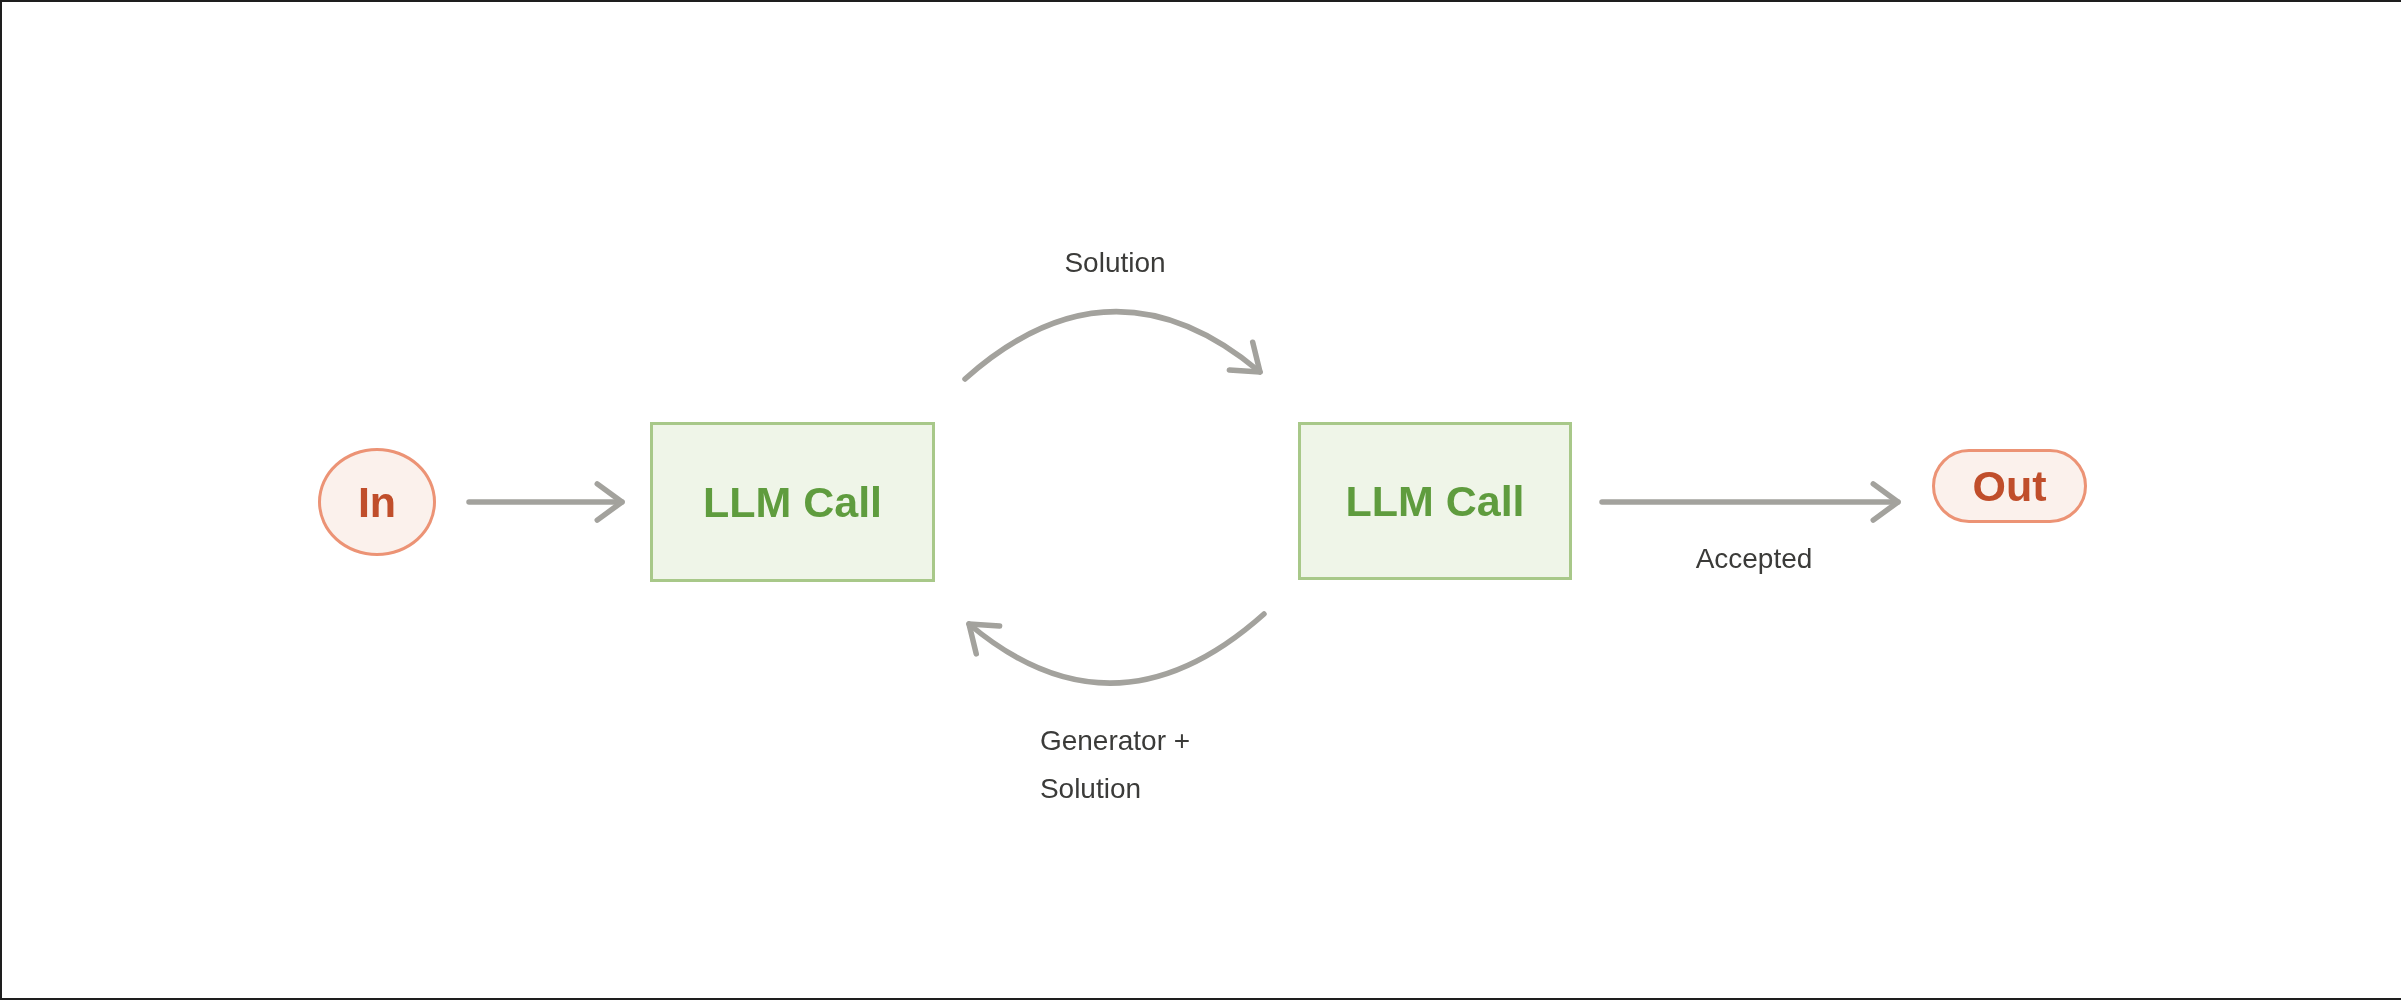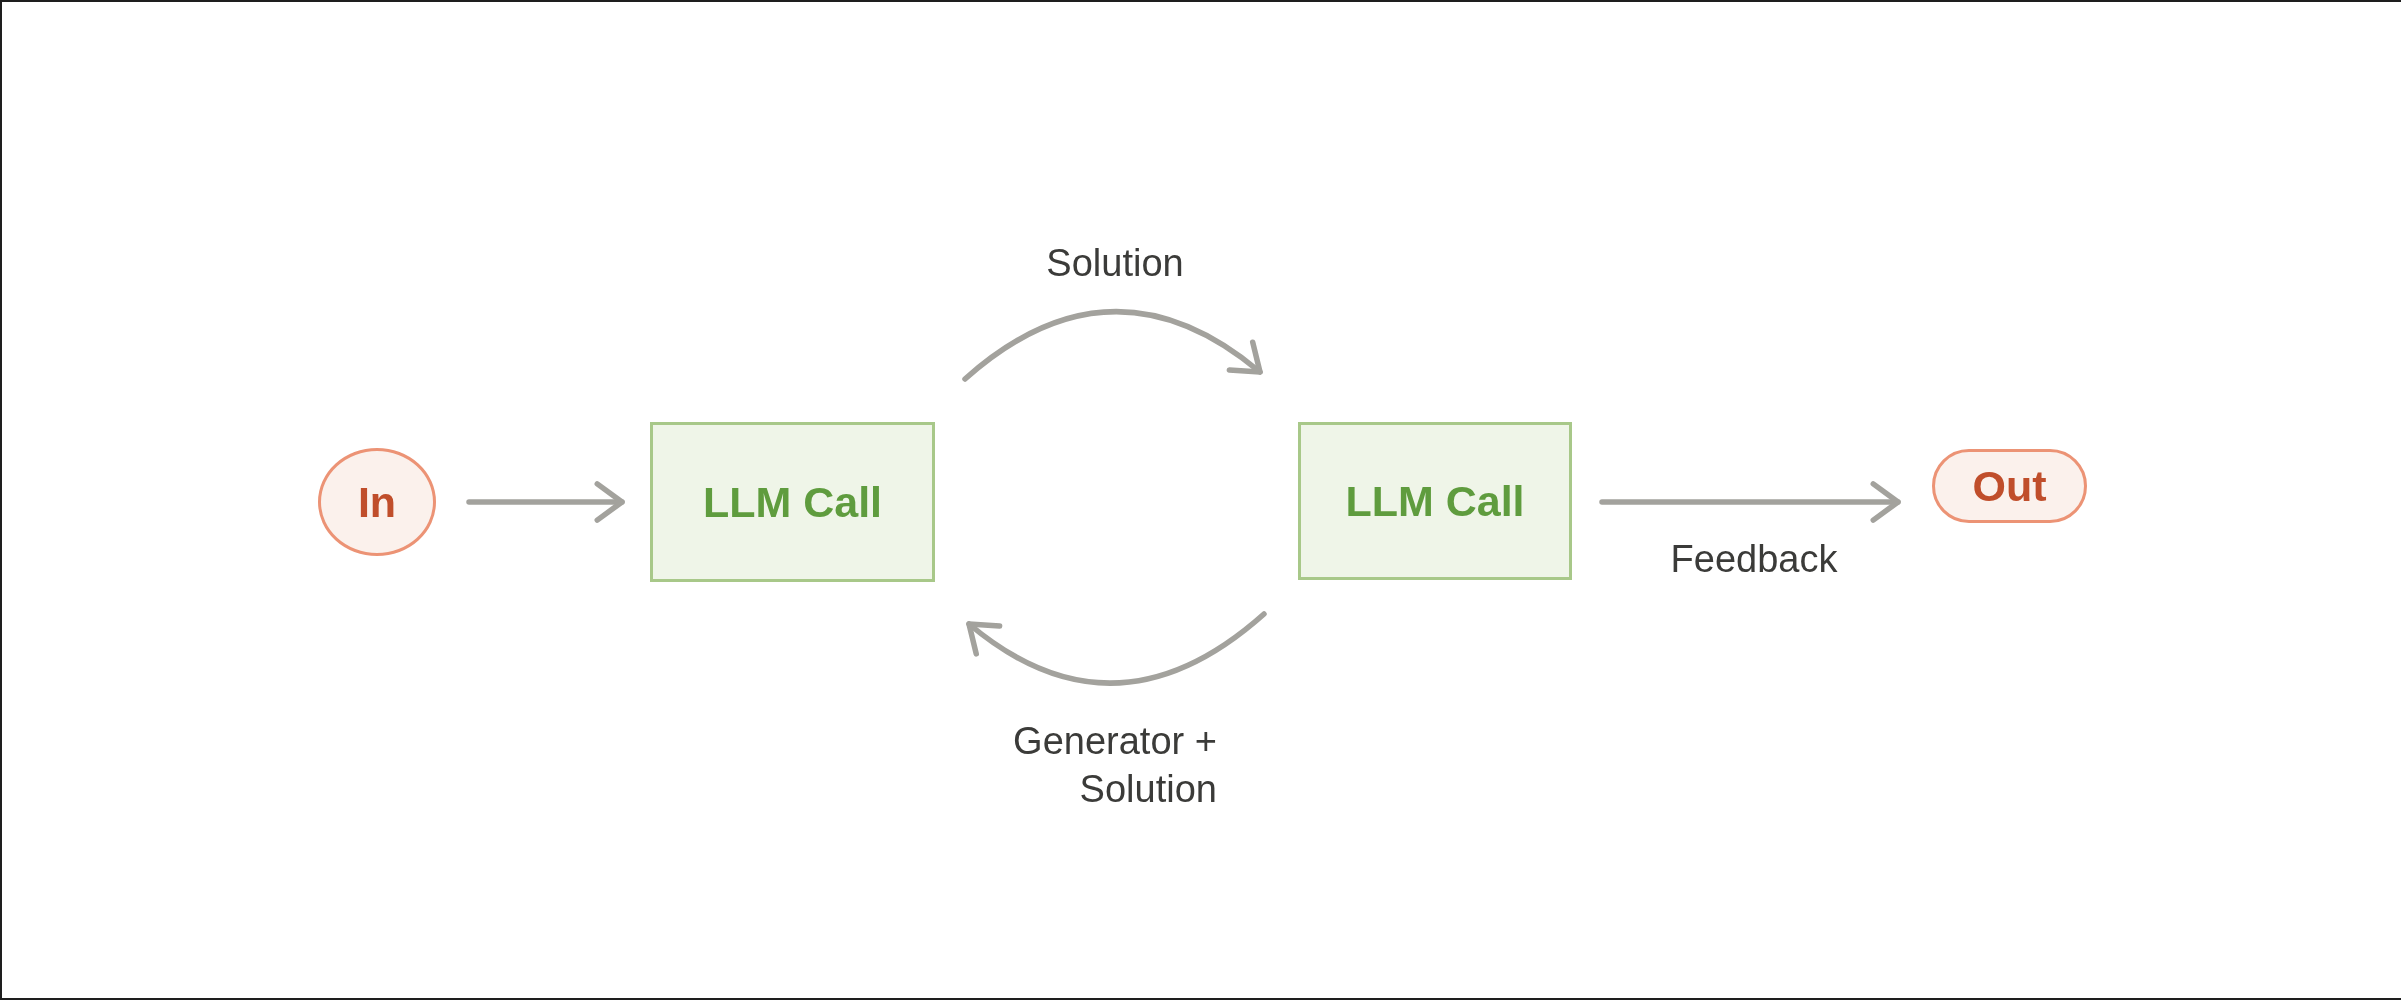--- a/index.html
+++ b/index.html
@@ -65,23 +65,23 @@
     flex-direction: column;
     gap: 20px;
   }
   .box-generator { left: 648px;  top: 420px; width: 285px; height: 160px; }
   .box-evaluator { left: 1296px; top: 420px; width: 274px; height: 158px; }
 
   .edge-label {
     position: absolute;
     transform: translate(-50%, -50%);
     color: var(--label-text, #3b3b39);
-    font-size: 38px;
+    font-size: 28px;
     line-height: 48px;
-    text-align: right;
+    text-align: left;
     white-space: nowrap;
   }
   .edge-label .label-line { display: block; }
   .label-solution { left: 1113px; top: 261px; }
   .label-accepted { left: 1752px; top: 557px; }
   .label-rejected { left: 1113px; top: 763px; }
 </style>
 </head>
 <body>
 
@@ -114,20 +114,20 @@
   <div class="node box box-evaluator">
     <span class="node-line">LLM Call</span>
   </div>
 
   <div class="node pill pill-out">
     <span class="node-line">Out</span>
   </div>
 
   <div class="edge-label label-solution">Solution</div>
 
-  <div class="edge-label label-accepted">Feedback</div>
+  <div class="edge-label label-accepted">Accepted</div>
 
   <div class="edge-label label-rejected">
     <span class="label-line">Generator +</span>
     <span class="label-line">Solution</span>
   </div>
 
 </div>
 
 </body></html>

